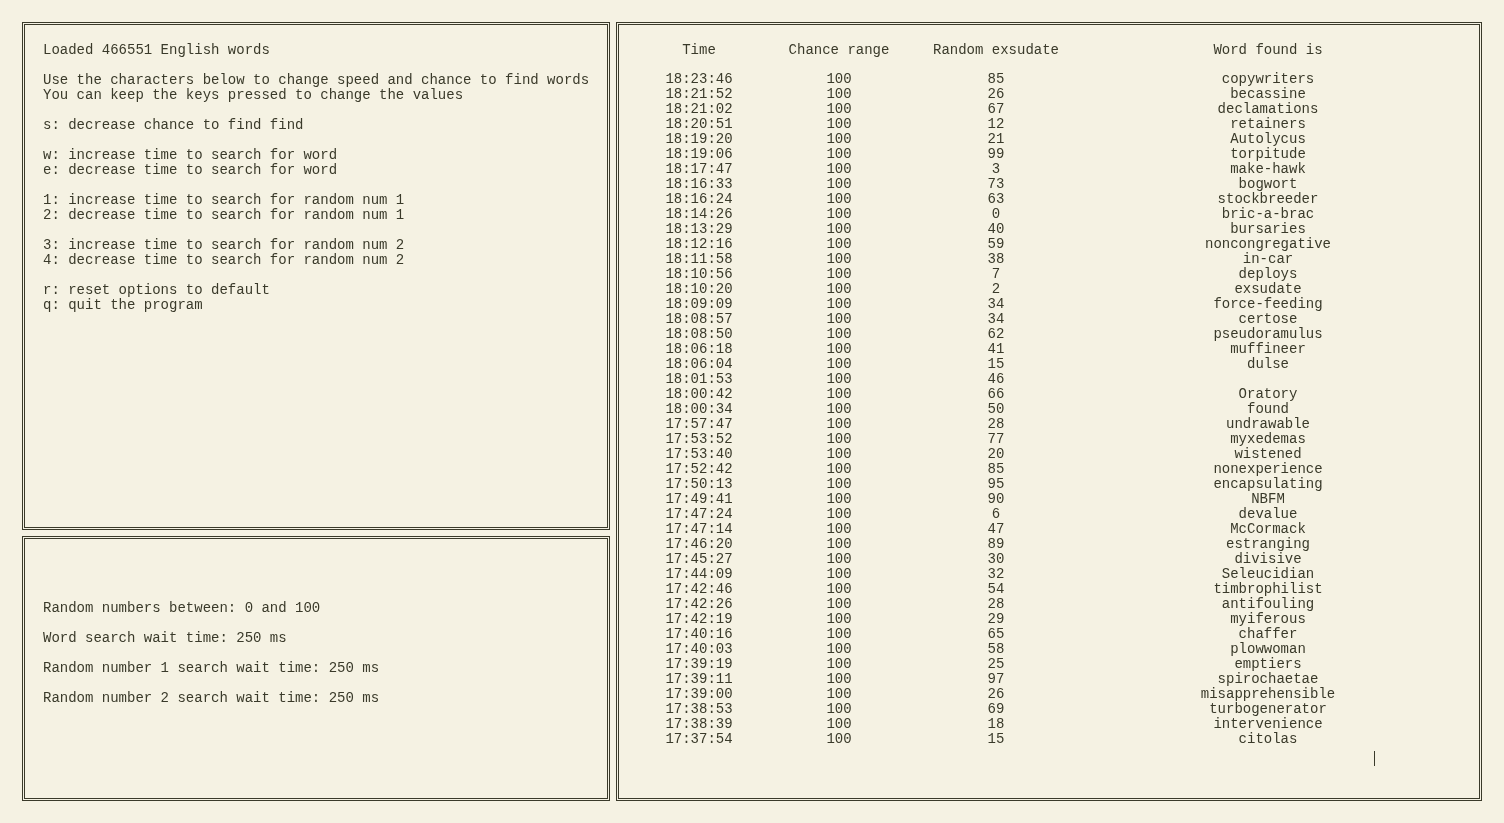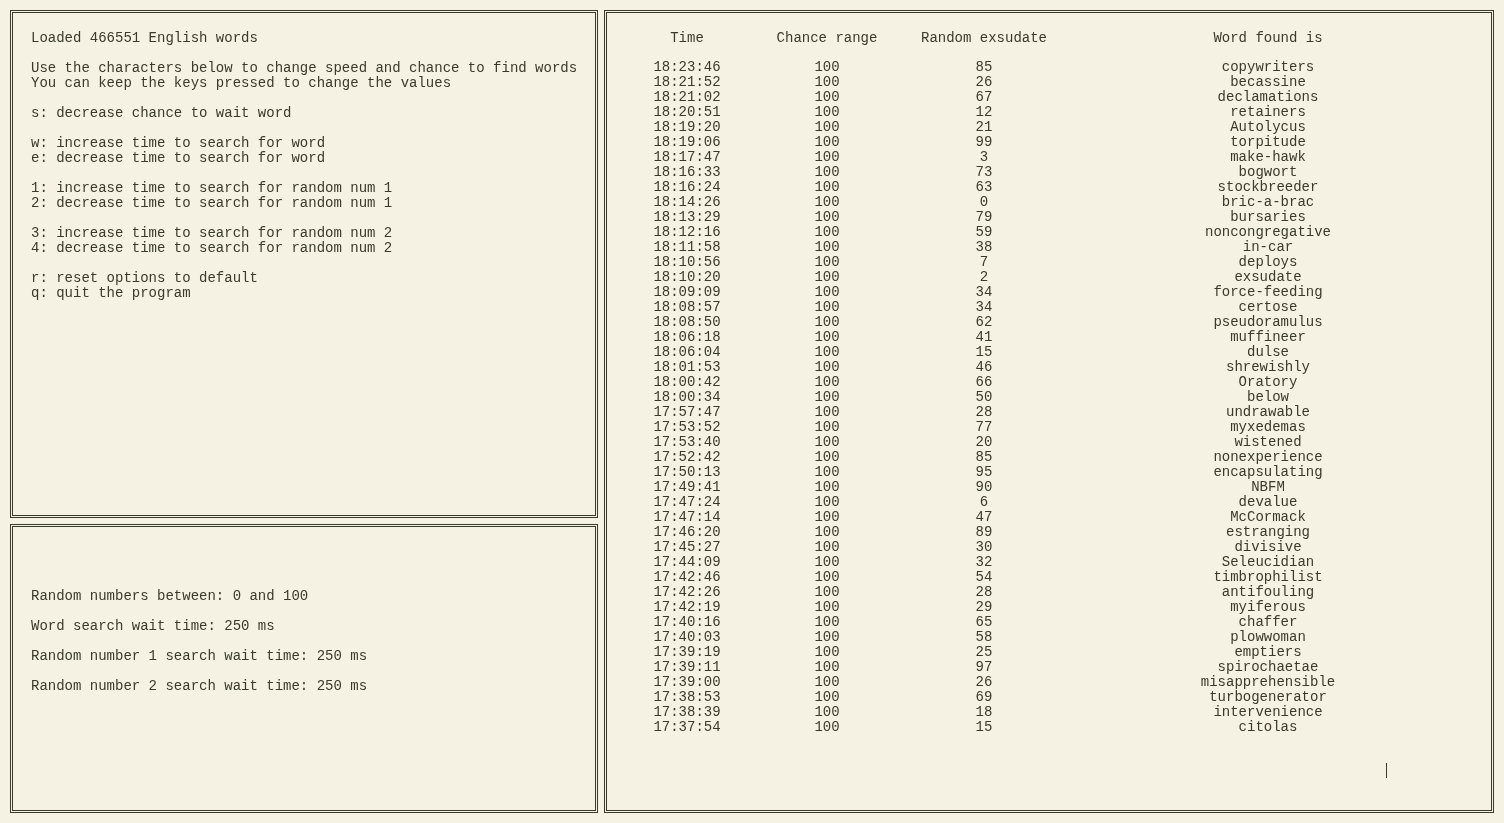--- a/index.html
+++ b/index.html
@@ -11,21 +11,21 @@
     font-family: "Consolas", "Menlo", "Courier New", monospace;
     font-size: 14px;
     color: #3a3a2a;
     overflow: hidden;
   }
   .wrap {
     display: flex;
     width: 100%;
     height: 100%;
     box-sizing: border-box;
-    padding: 10px;
+    padding: 22px;
     gap: 6px;
   }
   .left-col {
     width: 588px;
     display: flex;
     flex-direction: column;
     gap: 6px;
   }
   .right-col {
     flex: 1;
@@ -93,21 +93,21 @@
 <div class="wrap">
   <div class="left-col">
 
     <div class="panel panel-top">
       <div class="line">Loaded 466551 English words</div>
       <div class="blank"></div>
       <div class="line">Use the characters below to change speed and chance to find words</div>
       <div class="line">You can keep the keys pressed to change the values</div>
       <div class="blank"></div>
       <div id="keys-container">
-          <div class="line">s: decrease chance to wait word</div>
+          <div class="line">s: decrease chance to find find</div>
           <div class="blank"></div>
           <div class="line">w: increase time to search for word</div>
           <div class="line">e: decrease time to search for word</div>
           <div class="blank"></div>
           <div class="line">1: increase time to search for random num 1</div>
           <div class="line">2: decrease time to search for random num 1</div>
           <div class="blank"></div>
           <div class="line">3: increase time to search for random num 2</div>
           <div class="line">4: decrease time to search for random num 2</div>
           <div class="blank"></div>
@@ -142,33 +142,33 @@
             <div class="log-row"><span class="c-time">18:23:46</span><span class="c-chance">100</span><span class="c-rand">85</span><span class="c-word">copywriters</span></div>
             <div class="log-row"><span class="c-time">18:21:52</span><span class="c-chance">100</span><span class="c-rand">26</span><span class="c-word">becassine</span></div>
             <div class="log-row"><span class="c-time">18:21:02</span><span class="c-chance">100</span><span class="c-rand">67</span><span class="c-word">declamations</span></div>
             <div class="log-row"><span class="c-time">18:20:51</span><span class="c-chance">100</span><span class="c-rand">12</span><span class="c-word">retainers</span></div>
             <div class="log-row"><span class="c-time">18:19:20</span><span class="c-chance">100</span><span class="c-rand">21</span><span class="c-word">Autolycus</span></div>
             <div class="log-row"><span class="c-time">18:19:06</span><span class="c-chance">100</span><span class="c-rand">99</span><span class="c-word">torpitude</span></div>
             <div class="log-row"><span class="c-time">18:17:47</span><span class="c-chance">100</span><span class="c-rand">3</span><span class="c-word">make-hawk</span></div>
             <div class="log-row"><span class="c-time">18:16:33</span><span class="c-chance">100</span><span class="c-rand">73</span><span class="c-word">bogwort</span></div>
             <div class="log-row"><span class="c-time">18:16:24</span><span class="c-chance">100</span><span class="c-rand">63</span><span class="c-word">stockbreeder</span></div>
             <div class="log-row"><span class="c-time">18:14:26</span><span class="c-chance">100</span><span class="c-rand">0</span><span class="c-word">bric-a-brac</span></div>
-            <div class="log-row"><span class="c-time">18:13:29</span><span class="c-chance">100</span><span class="c-rand">79</span><span class="c-word">bursaries</span></div>
+            <div class="log-row"><span class="c-time">18:13:29</span><span class="c-chance">100</span><span class="c-rand">40</span><span class="c-word">bursaries</span></div>
             <div class="log-row"><span class="c-time">18:12:16</span><span class="c-chance">100</span><span class="c-rand">59</span><span class="c-word">noncongregative</span></div>
             <div class="log-row"><span class="c-time">18:11:58</span><span class="c-chance">100</span><span class="c-rand">38</span><span class="c-word">in-car</span></div>
             <div class="log-row"><span class="c-time">18:10:56</span><span class="c-chance">100</span><span class="c-rand">7</span><span class="c-word">deploys</span></div>
             <div class="log-row"><span class="c-time">18:10:20</span><span class="c-chance">100</span><span class="c-rand">2</span><span class="c-word">exsudate</span></div>
             <div class="log-row"><span class="c-time">18:09:09</span><span class="c-chance">100</span><span class="c-rand">34</span><span class="c-word">force-feeding</span></div>
             <div class="log-row"><span class="c-time">18:08:57</span><span class="c-chance">100</span><span class="c-rand">34</span><span class="c-word">certose</span></div>
             <div class="log-row"><span class="c-time">18:08:50</span><span class="c-chance">100</span><span class="c-rand">62</span><span class="c-word">pseudoramulus</span></div>
             <div class="log-row"><span class="c-time">18:06:18</span><span class="c-chance">100</span><span class="c-rand">41</span><span class="c-word">muffineer</span></div>
             <div class="log-row"><span class="c-time">18:06:04</span><span class="c-chance">100</span><span class="c-rand">15</span><span class="c-word">dulse</span></div>
-            <div class="log-row"><span class="c-time">18:01:53</span><span class="c-chance">100</span><span class="c-rand">46</span><span class="c-word">shrewishly</span></div>
+            <div class="log-row"><span class="c-time">18:01:53</span><span class="c-chance">100</span><span class="c-rand">46</span></div>
             <div class="log-row"><span class="c-time">18:00:42</span><span class="c-chance">100</span><span class="c-rand">66</span><span class="c-word">Oratory</span></div>
-            <div class="log-row"><span class="c-time">18:00:34</span><span class="c-chance">100</span><span class="c-rand">50</span><span class="c-word">below</span></div>
+            <div class="log-row"><span class="c-time">18:00:34</span><span class="c-chance">100</span><span class="c-rand">50</span><span class="c-word">found</span></div>
             <div class="log-row"><span class="c-time">17:57:47</span><span class="c-chance">100</span><span class="c-rand">28</span><span class="c-word">undrawable</span></div>
             <div class="log-row"><span class="c-time">17:53:52</span><span class="c-chance">100</span><span class="c-rand">77</span><span class="c-word">myxedemas</span></div>
             <div class="log-row"><span class="c-time">17:53:40</span><span class="c-chance">100</span><span class="c-rand">20</span><span class="c-word">wistened</span></div>
             <div class="log-row"><span class="c-time">17:52:42</span><span class="c-chance">100</span><span class="c-rand">85</span><span class="c-word">nonexperience</span></div>
             <div class="log-row"><span class="c-time">17:50:13</span><span class="c-chance">100</span><span class="c-rand">95</span><span class="c-word">encapsulating</span></div>
             <div class="log-row"><span class="c-time">17:49:41</span><span class="c-chance">100</span><span class="c-rand">90</span><span class="c-word">NBFM</span></div>
             <div class="log-row"><span class="c-time">17:47:24</span><span class="c-chance">100</span><span class="c-rand">6</span><span class="c-word">devalue</span></div>
             <div class="log-row"><span class="c-time">17:47:14</span><span class="c-chance">100</span><span class="c-rand">47</span><span class="c-word">McCormack</span></div>
             <div class="log-row"><span class="c-time">17:46:20</span><span class="c-chance">100</span><span class="c-rand">89</span><span class="c-word">estranging</span></div>
             <div class="log-row"><span class="c-time">17:45:27</span><span class="c-chance">100</span><span class="c-rand">30</span><span class="c-word">divisive</span></div>

